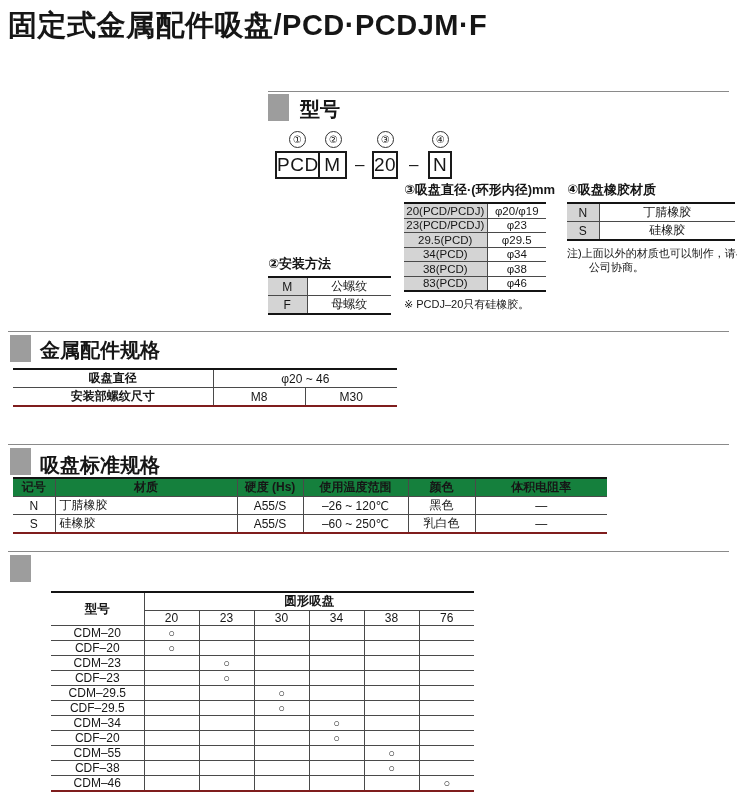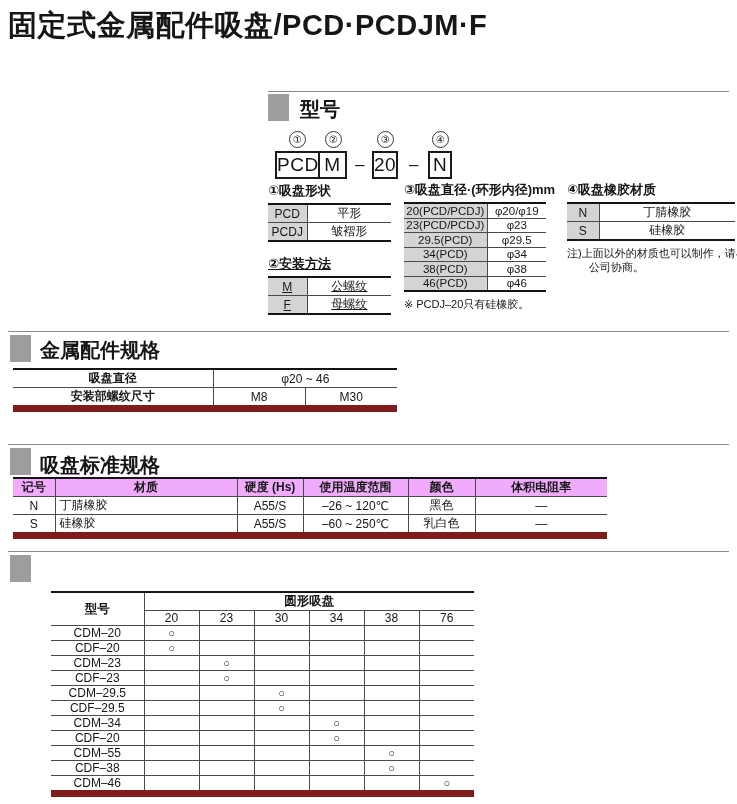--- a/index.html
+++ b/index.html
@@ -61,42 +61,42 @@
     border-top:2px solid #141414; border-bottom:2px solid #141414;
   }
   .mini td { border:1px solid #4a4a4a; font-size:12px; text-align:center; height:15px; padding:0 2px; overflow:hidden; white-space:nowrap; }
   .mini tr > td:first-child { border-left:0; background:#d4d4d4; }
   .mini tr > td:last-child  { border-right:0; }
   .mini.small td { font-size:11.5px; height:13.5px; }
   .mt-note { font-size:11px; line-height:14px; margin-top:5px; white-space:nowrap; }
   .mt-note .indent { padding-left:22px; }
 
   #t-shape  { left:268px; top:184px; } #t-shape table  { width:123px; }
-  #t-mount  { left:268px; top:257px;text-decoration:underline; } #t-mount table  { width:123px; }
+  #t-mount  { left:268px; top:257px; } #t-mount table  { width:123px; }
   #t-diam   { left:404px; top:183px; } #t-diam table   { width:142px; }
   #t-rubber { left:567px; top:183px; } #t-rubber table { width:168px; }
 
   
   .bigtable {
     border-collapse:collapse; table-layout:fixed; position:absolute;
-    border-top:2px solid #141414; border-bottom:7px solid #7f1d1d;
+    border-top:2px solid #141414; border-bottom:2px solid #7f1d1d;
   }
   .bigtable th, .bigtable td {
     border:1px solid #4a4a4a; font-size:12px; text-align:center;
     padding:0 2px; overflow:hidden; white-space:nowrap; font-weight:normal;
   }
   .bigtable tr > *:first-child { border-left:0; }
   .bigtable tr > *:last-child  { border-right:0; }
 
   #metal-table { left:13px; top:368px; width:384px; }
   #metal-table td { height:13px; }
   #metal-table td.lbl { font-weight:bold; }
 
   #std-table { left:13px; top:477px; width:594px; }
-  #std-table th { height:16px; background:#f0abfc; font-weight:bold; }
+  #std-table th { height:16px; background:#15803d; font-weight:bold; }
   #std-table td { height:16px; }
   #std-table td.mat { text-align:left; padding-left:4px; }
 
   #compat-table { left:51px; top:591px; width:423px; }
   #compat-table th { height:13px; font-weight:bold; font-size:12.5px; }
   #compat-table th.size-h { font-weight:normal; font-size:12px; }
   #compat-table td { height:14px; font-size:12px; }
   #compat-table td.mark { font-size:11px; }
 </style>
 </head>
@@ -117,39 +117,20 @@
 
   <div id="code-row">
     <span class="cb" id="cb-1">PCD</span>
     <span class="cb join" id="cb-2">M</span>
     <span class="cb" id="cb-3">20</span>
     <span class="cb" id="cb-4">N</span>
     <span class="dash" id="dash-1">–</span>
     <span class="dash" id="dash-2">–</span>
   </div>
 
-  <div class="mini" id="t-shape">
-    <div class="mt-title">①吸盘形状</div>
-    <table>
-      <colgroup>
-          <col style="width:39px">
-          <col style="width:84px">
-        </colgroup>
-      <tbody>
-        <tr>
-          <td>PCD</td>
-          <td>平形</td>
-        </tr>
-        <tr>
-          <td>PCDJ</td>
-          <td>皱褶形</td>
-        </tr>
-      </tbody>
-    </table>
-  </div>
 
   <div class="mini" id="t-mount">
     <div class="mt-title">②安装方法</div>
     <table>
       <colgroup>
           <col style="width:39px">
           <col style="width:84px">
         </colgroup>
       <tbody>
         <tr>
@@ -186,21 +167,21 @@
         </tr>
         <tr>
           <td>34(PCD)</td>
           <td>φ34</td>
         </tr>
         <tr>
           <td>38(PCD)</td>
           <td>φ38</td>
         </tr>
         <tr>
-          <td>46(PCD)</td>
+          <td>83(PCD)</td>
           <td>φ46</td>
         </tr>
       </tbody>
     </table>
     <div class="mt-note">※ PCDJ–20只有硅橡胶。</div>
   </div>
 
   <div class="mini" id="t-rubber">
     <div class="mt-title">④吸盘橡胶材质</div>
     <table>

